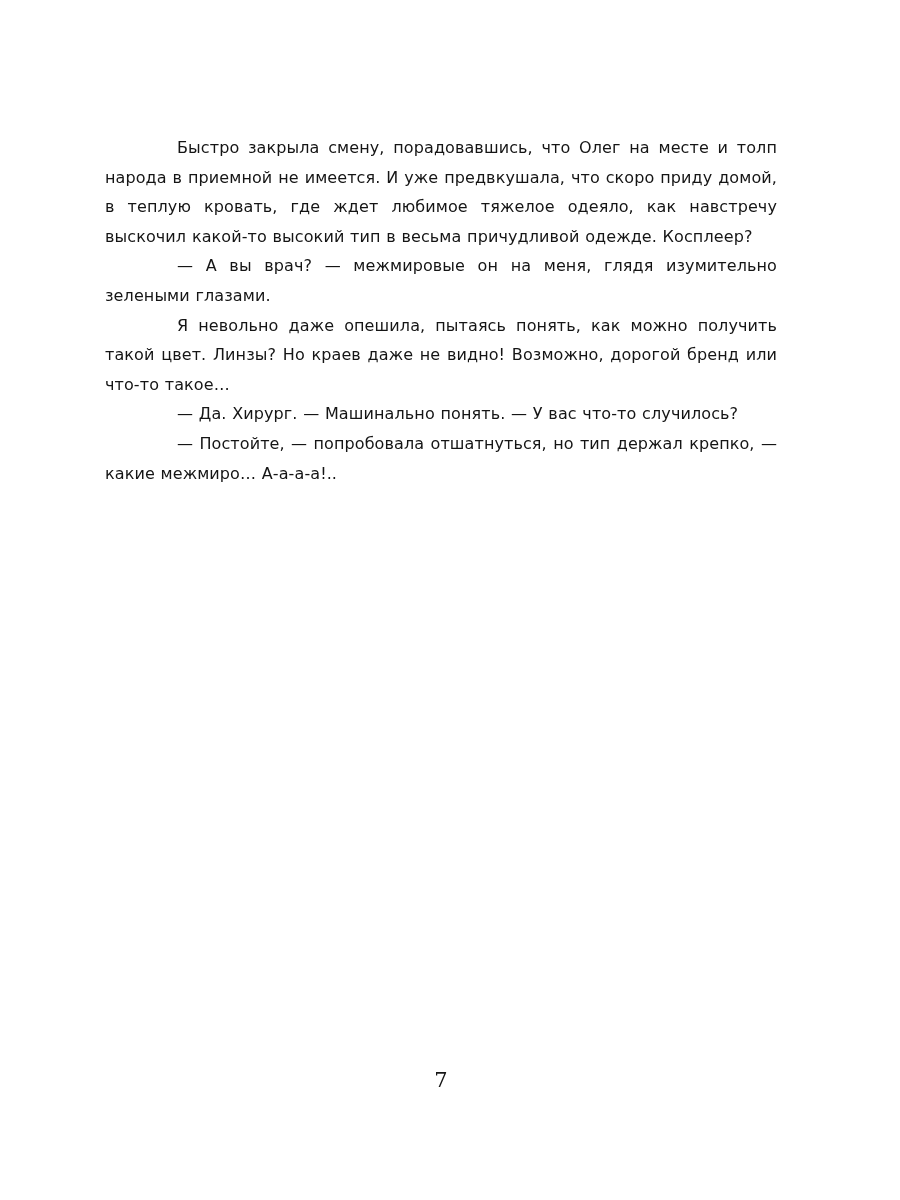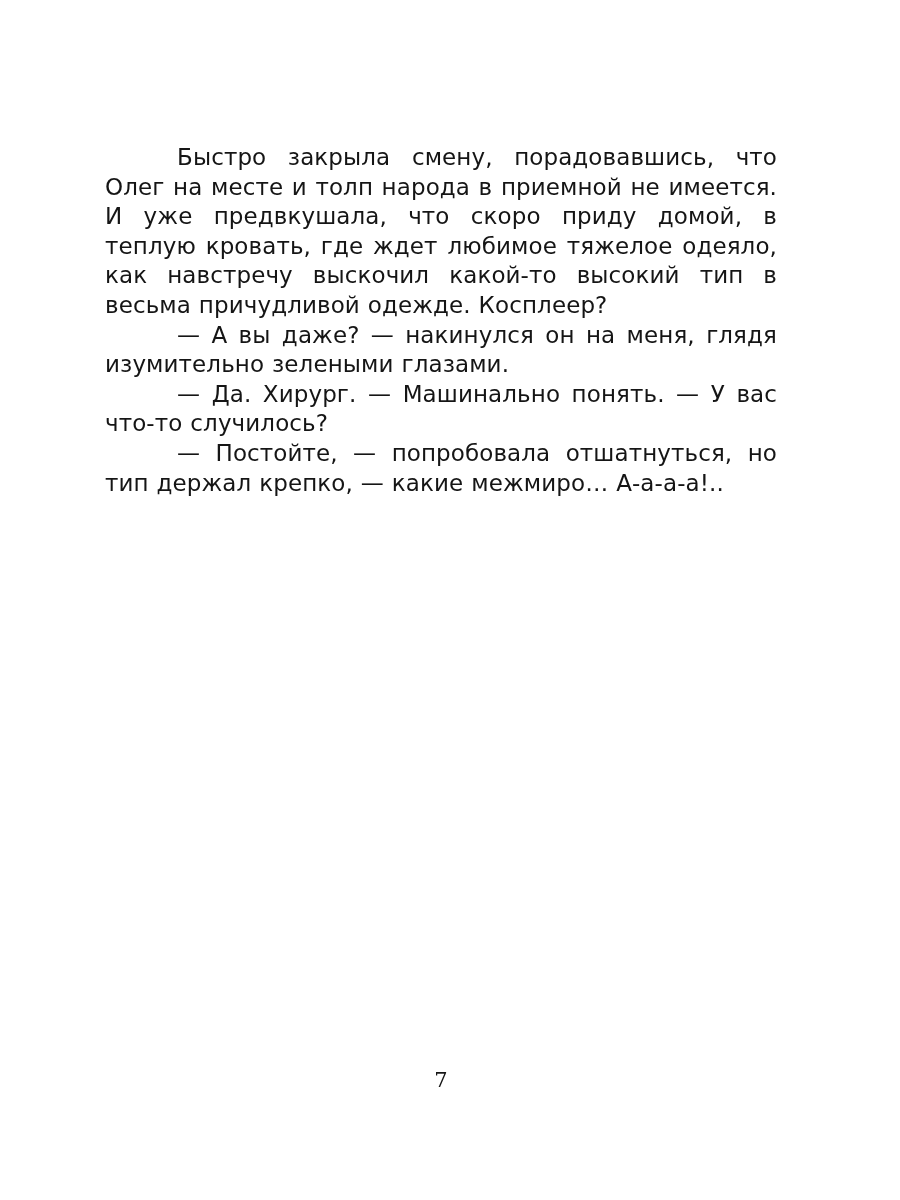--- a/index.html
+++ b/index.html
@@ -10,25 +10,25 @@
   .book-page {
     position: relative;
     width: 900px;
     height: 1200px;
     background: #ffffff;
     overflow: hidden;
     font-family: "DejaVu Sans", "Liberation Sans", sans-serif;
   }
   .text-block {
     position: absolute;
-    top: 143px;
+    top: 133px;
     left: 105px;
     width: 672px;
     color: #151515;
-    font-size: 23px;
+    font-size: 16px;
     line-height: 29.6px;
     text-align: justify;
     letter-spacing: 0.1px;
   }
   .text-block p {
     margin: 0;
     padding: 0;
     text-indent: 72px;
     word-spacing: 0.5px;
   }
@@ -42,18 +42,19 @@
     font-size: 21px;
     font-family: "DejaVu Serif", "Liberation Serif", serif;
   }
 </style>
 </head>
 <body>
 
 <div class="book-page">
   <div class="text-block">
     <p>Быстро закрыла смену, порадовавшись, что Олег на месте и толп народа в приемной не имеется. И уже предвкушала, что скоро приду домой, в теплую кровать, где ждет любимое тяжелое одеяло, как навстречу выскочил какой-то высокий тип в весьма причудливой одежде. Косплеер?</p>
-    <p>— А вы даже? — накинулся он на меня, глядя изумительно зелеными глазами.</p>
+    <p>— А вы врач? — межмировые он на меня, глядя изумительно зелеными глазами.</p>
+    <p>Я невольно даже опешила, пытаясь понять, как можно получить такой цвет. Линзы? Но краев даже не видно! Возможно, дорогой бренд или что-то такое…</p>
     <p>— Да. Хирург. — Машинально понять. — У вас что-то случилось?</p>
     <p>— Постойте, — попробовала отшатнуться, но тип держал крепко, — какие межмиро… А-а-а-а!..</p>
   </div>
   <div class="page-number">7</div>
 </div>
 
 </body></html>

